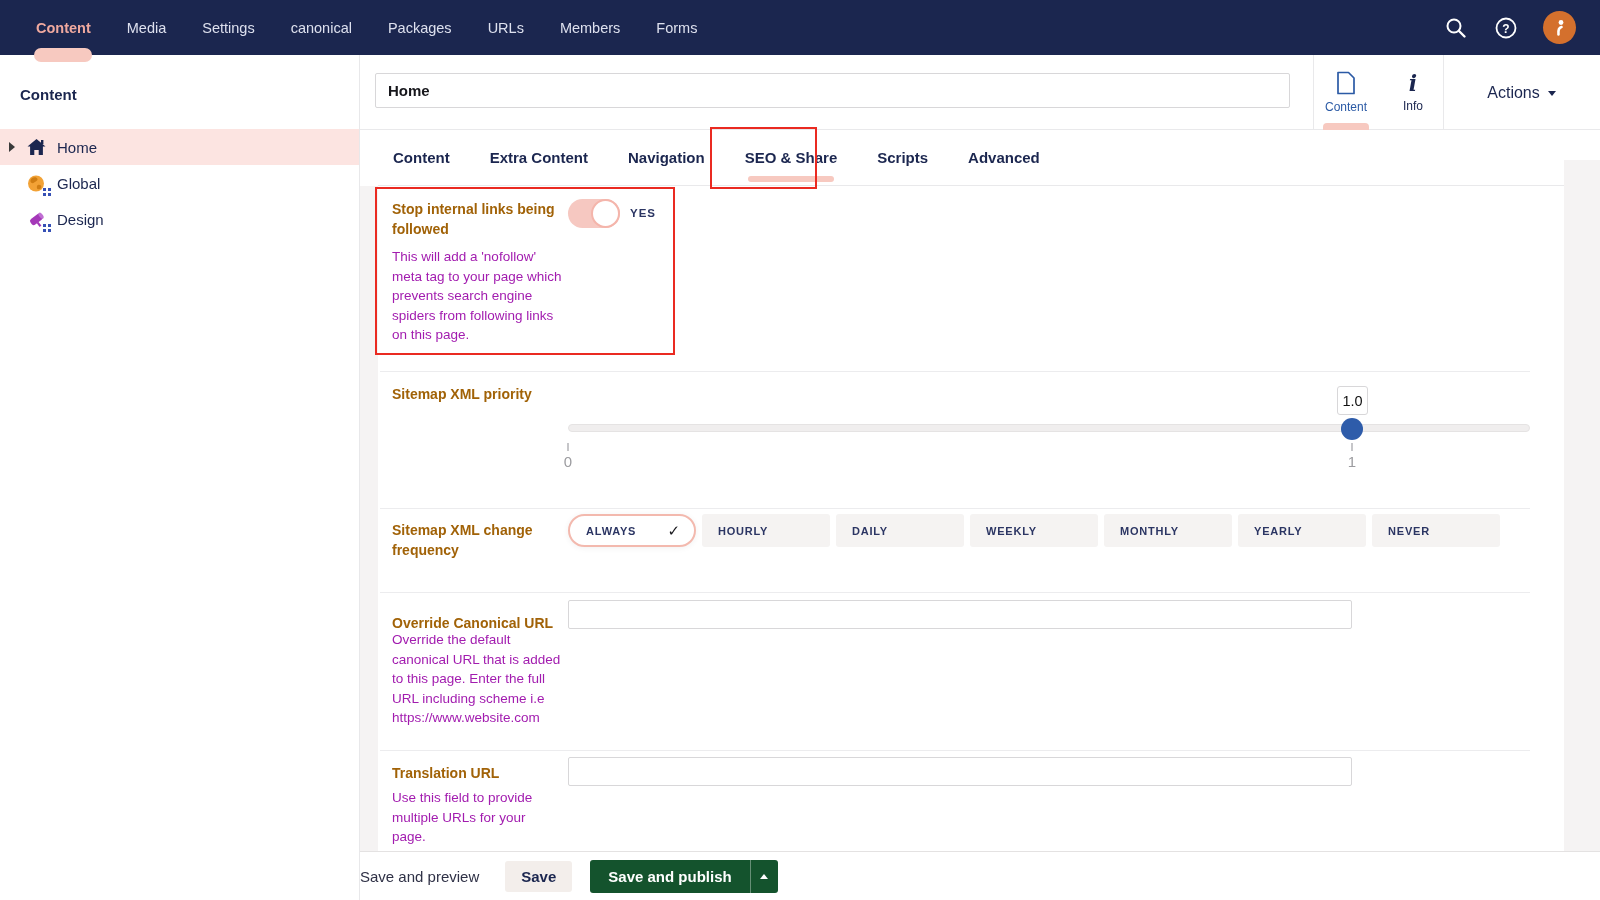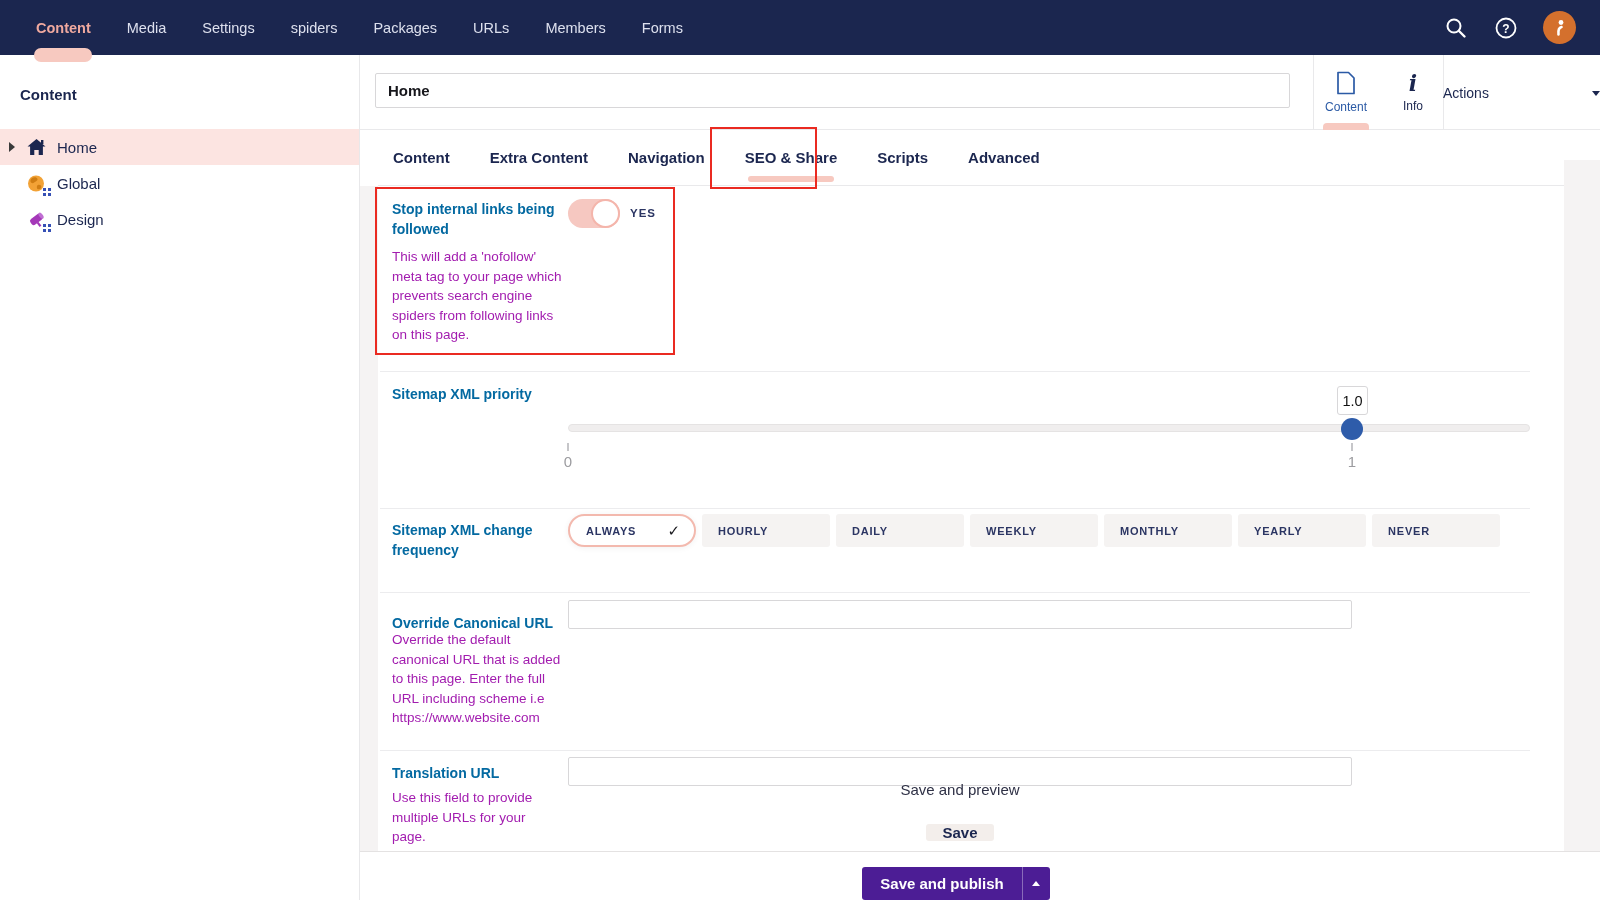--- a/index.html
+++ b/index.html
@@ -48,42 +48,42 @@
   .hdr-vline { position:absolute; top:0; bottom:0; width:1px; background:#e9e9eb; }
   .subapp { position:absolute; top:0; height:75px; width:66px; display:flex;
     flex-direction:column; align-items:center; justify-content:center; cursor:pointer; }
   .subapp .sa-label { font-size:12px; margin-top:5px; color:#1b264f; }
   .subapp.active .sa-label { color:#2b5aa5; }
   .subapp-pill { position:absolute; bottom:0; left:50%; transform:translateX(-50%);
     width:46px; height:7px; background:#f7c9c0; border-radius:4px 4px 0 0; }
   .info-i { font-family:"DejaVu Serif", serif; font-style:italic; font-weight:bold;
     font-size:22px; color:#1b264f; line-height:22px; }
   .actions-btn { position:absolute; right:0; top:0; width:157px; height:75px;
-    display:flex; align-items:center; justify-content:space-between; gap:8px;
-    font-size:14px; color:#1b264f; cursor:pointer; }
+    display:flex; align-items:center; justify-content:center; gap:8px;
+    font-size:16px; color:#1b264f; cursor:pointer; }
   .caret-down { width:0; height:0; border-top:5px solid #1b264f;
     border-left:4.5px solid transparent; border-right:4.5px solid transparent; margin-top:2px; }
 
   
   .body { position:absolute; left:0; top:75px; right:0; bottom:49px; background:#fff; }
   .gutter-left { position:absolute; left:0; top:56px; bottom:0; width:18px; background:#f5f3f3; }
   .gutter-right { position:absolute; right:0; top:30px; bottom:0; width:36px; background:#f5f3f3; }
 
   .tabbar { position:absolute; left:18px; right:36px; top:0; height:56px;
     border-bottom:1px solid #e9e9eb; display:flex; align-items:center; gap:40px; padding-left:15px; }
   .tab { position:relative; height:100%; display:flex; align-items:center;
     font-size:15px; font-weight:bold; color:#1b264f; cursor:pointer; white-space:nowrap; }
   .tab-pill { position:absolute; bottom:3px; left:50%; transform:translateX(-50%);
     width:86px; height:6px; border-radius:3px; background:#f7c9c0; }
 
   .rows-viewport { position:absolute; left:18px; right:36px; top:56px; bottom:0; overflow:hidden; }
   .prow { position:absolute; left:0; right:0; }
   .prow .divider { position:absolute; top:0; left:2px; right:34px; height:1px; background:#ececee; }
   .plabel { position:absolute; left:14px; width:172px; font-size:14px; font-weight:bold;
-    color:#0369a1; line-height:20px; }
+    color:#a16207; line-height:20px; }
   .pdesc { position:absolute; left:14px; width:170px; font-size:13.5px; color:#a21caf; line-height:19.5px; }
 
   
   .toggle { position:absolute; left:190px; width:52px; height:29px; border-radius:15px;
     background:#f6c8c1; cursor:pointer; }
   .toggle-knob { position:absolute; right:0px; top:0px; width:29px; height:29px;
     border-radius:50%; background:#fff; border:2px solid #f4b5ab; }
   .toggle-state { position:absolute; left:252px; font-size:11.5px; font-weight:bold;
     letter-spacing:1px; color:#2b3563; }
 
@@ -111,45 +111,45 @@
   
   .prop-input { position:absolute; left:190px; width:784px; height:29px;
     border:1px solid #d8d7d9; border-radius:2px; padding:0 10px; font-size:14px;
     font-family:"Liberation Sans", sans-serif; outline:none; }
 
   
   .annotation { position:absolute; border:2px solid #ea2a21; z-index:20; pointer-events:none; }
 
   
   .footer { position:absolute; left:0; right:0; bottom:0; height:49px; background:#fff;
-    border-top:1px solid #e4e2e2; display:flex; align-items:center; justify-content:flex-end;
-    padding-right:40px; gap:26px;flex-direction:column; }
+    border-top:1px solid #e4e2e2; display:flex; align-items:center; justify-content:flex-start;
+    padding-right:40px; gap:26px; }
   .link-btn { font-size:15px; color:#2f3146; cursor:pointer; }
   .save-btn { height:31px; padding:0 16px; background:#f3eeeb; border:none; border-radius:3px;
     font-size:15px; font-weight:bold; color:#1b264f; font-family:"Liberation Sans", sans-serif; cursor:pointer; }
-  .publish-btn { height:33px; display:flex; align-items:center; background:#4c1d95;
+  .publish-btn { height:33px; display:flex; align-items:center; background:#14532d;
     border-radius:3px; cursor:pointer; margin-left:-8px; }
   .publish-label { padding:0 18px; font-size:15px; font-weight:bold; color:#fff; white-space:nowrap; }
   .publish-sep { width:1px; height:33px; background:rgba(255,255,255,0.35); }
   .publish-caret-wrap { width:27px; display:flex; align-items:center; justify-content:center; }
   .caret-up-white { width:0; height:0; border-bottom:5px solid #fff;
     border-left:4.5px solid transparent; border-right:4.5px solid transparent; }
 </style>
 </head>
 <body>
 
 <div class="topnav">
   <div class="nav-items">
     <div class="nav-item active">
       <span>Content</span>
       <span class="nav-active-pill"></span>
     </div>
     <div class="nav-item">Media</div>
     <div class="nav-item">Settings</div>
-    <div class="nav-item">spiders</div>
+    <div class="nav-item">canonical</div>
     <div class="nav-item">Packages</div>
     <div class="nav-item">URLs</div>
     <div class="nav-item">Members</div>
     <div class="nav-item">Forms</div>
   </div>
   <div class="nav-right">
     <div class="nav-iconbtn">
       <svg width="22" height="22" viewBox="0 0 22 22">
         <circle cx="9" cy="9" r="6.5" fill="none" stroke="#ffffff" stroke-width="2"></circle>
         <line x1="14" y1="14" x2="19.5" y2="19.5" stroke="#ffffff" stroke-width="2.4" stroke-linecap="round"></line>

